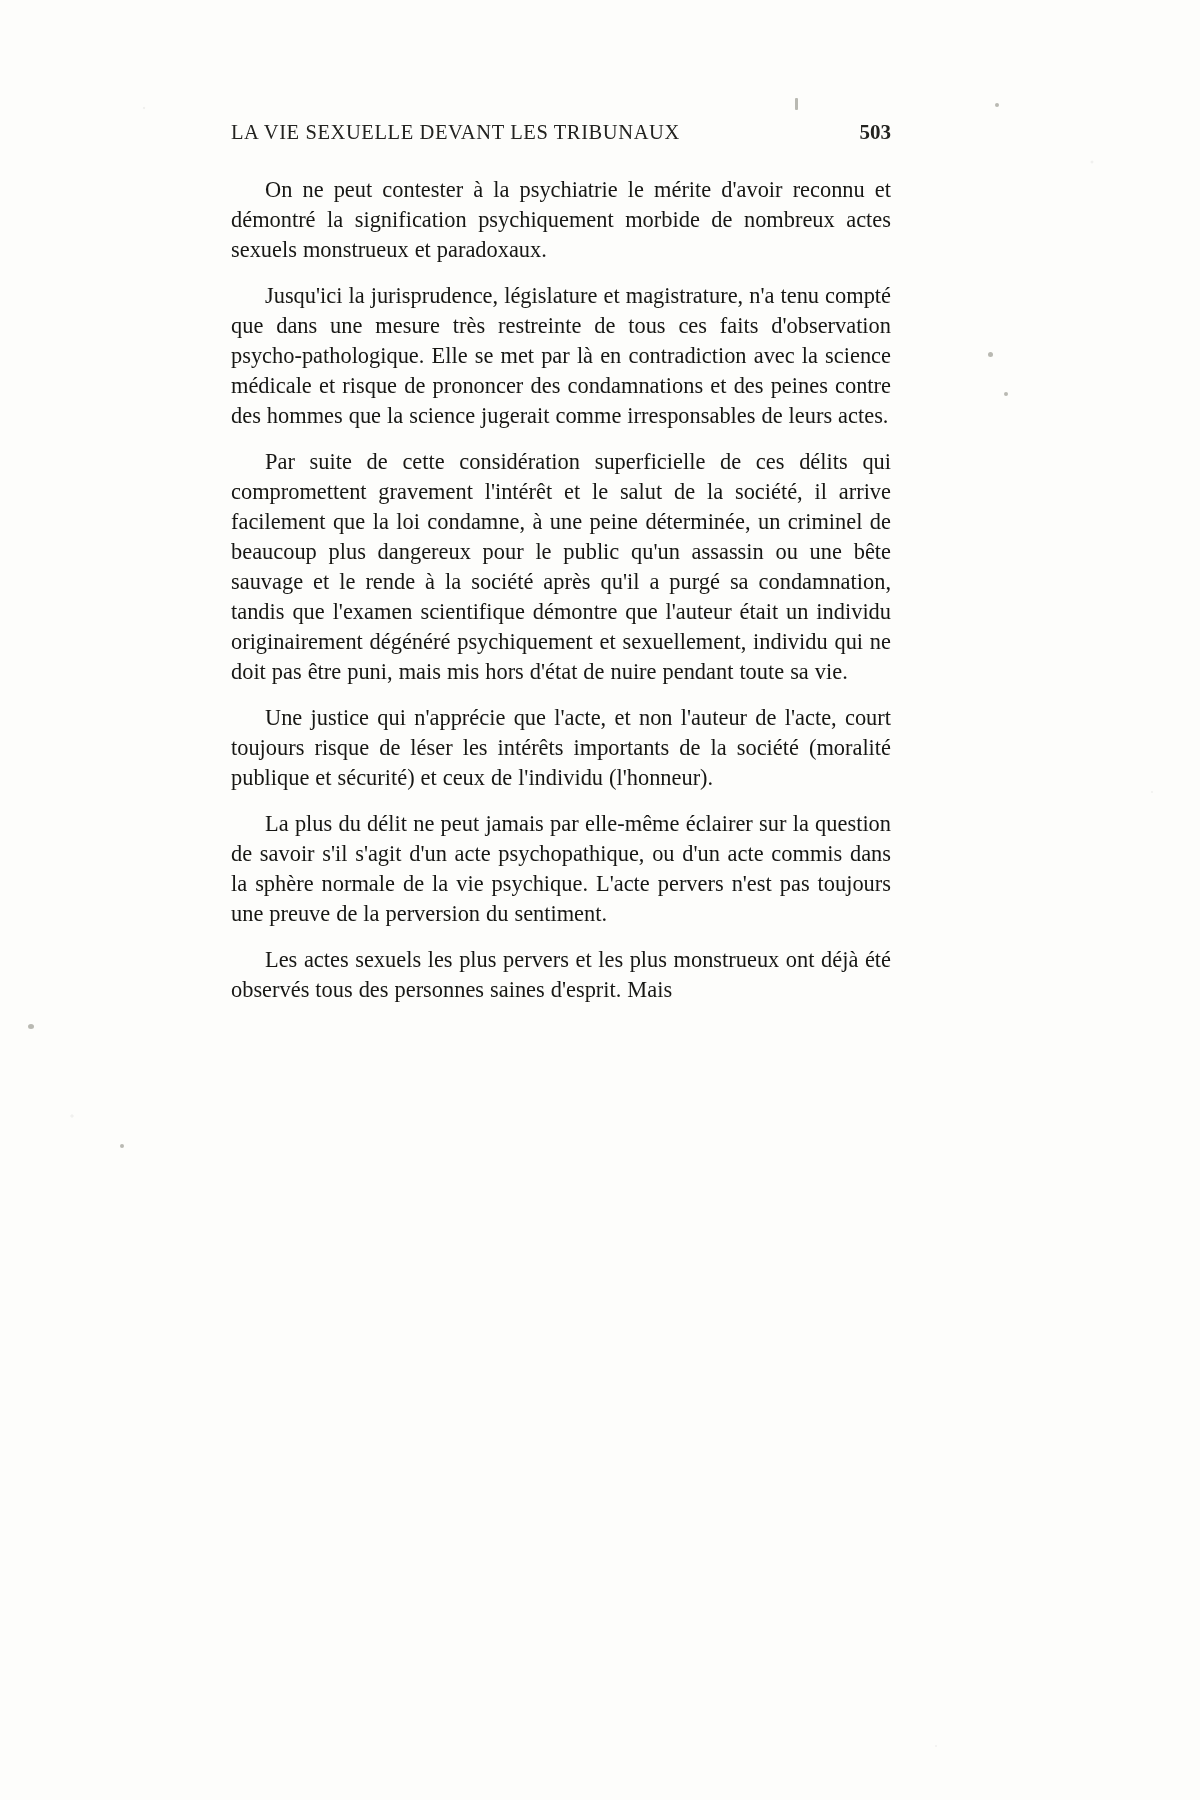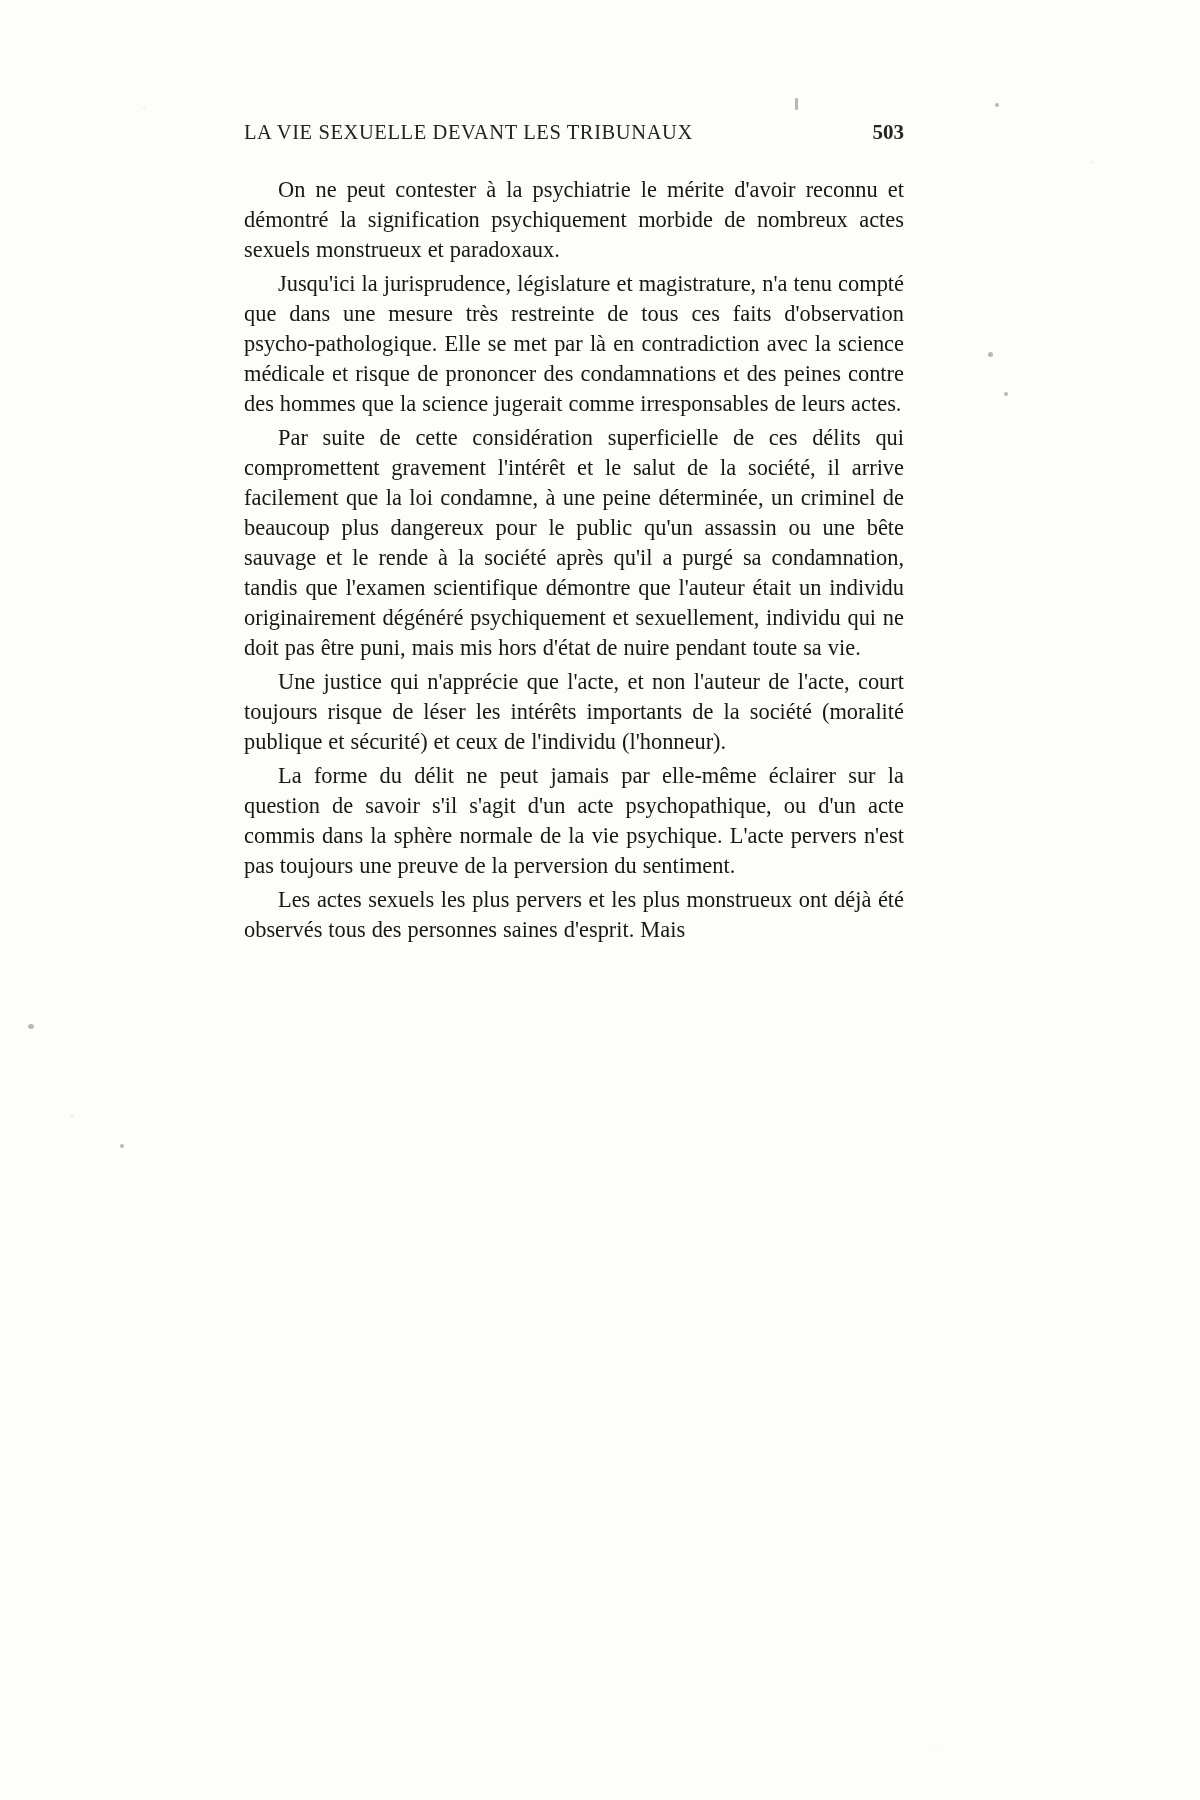--- a/index.html
+++ b/index.html
@@ -27,21 +27,21 @@
     pointer-events: none;
     background:
       radial-gradient(circle at 12% 6%, rgba(0,0,0,0.05) 0 1.2px, transparent 1.6px),
       radial-gradient(circle at 91% 9%, rgba(0,0,0,0.05) 0 1.3px, transparent 1.7px),
       radial-gradient(circle at 6% 62%, rgba(0,0,0,0.05) 0 1.4px, transparent 1.8px),
       radial-gradient(circle at 96% 44%, rgba(0,0,0,0.04) 0 1.1px, transparent 1.5px),
       radial-gradient(circle at 78% 97%, rgba(0,0,0,0.04) 0 1.2px, transparent 1.6px);
   }
   .content {
     position: absolute;
-    left: 244px;
+    left: 231px;
     top: 120px;
     width: 660px;
   }
   .header-line {
     display: flex;
     align-items: baseline;
     justify-content: space-between;
     margin-bottom: 30px;
   }
   .running-head {
@@ -63,21 +63,21 @@
     margin: 0 0 0 0;
     font-size: 22.4px;
     line-height: 30px;
     text-align: justify;
     text-justify: inter-word;
     text-indent: 34px;
     color: #171714;
     word-spacing: 0.4px;
     -webkit-font-smoothing: none;
   }
-  p.para + p.para { margin-top: 4px; }
+  p.para + p.para { margin-top: 16px; }
   
   .fleck {
     position: absolute;
     background: #b9b9b2;
     border-radius: 50%;
     pointer-events: none;
   }
 </style>
 </head>
 <body>
@@ -96,16 +96,16 @@
 
   <div class="header-line">
     <span class="running-head">LA VIE SEXUELLE DEVANT LES TRIBUNAUX</span>
     <span class="folio">503</span>
   </div>
 
   <p class="para">On ne peut contester à la psychiatrie le mérite d'avoir reconnu et démontré la signification psychiquement morbide de nombreux actes sexuels monstrueux et paradoxaux.</p>
   <p class="para">Jusqu'ici la jurisprudence, législature et magistrature, n'a tenu compté que dans une mesure très restreinte de tous ces faits d'observation psycho-pathologique. Elle se met par là en contradiction avec la science médicale et risque de prononcer des condamnations et des peines contre des hommes que la science jugerait comme irresponsables de leurs actes.</p>
   <p class="para">Par suite de cette considération superficielle de ces délits qui compromettent gravement l'intérêt et le salut de la société, il arrive facilement que la loi condamne, à une peine déterminée, un criminel de beaucoup plus dangereux pour le public qu'un assassin ou une bête sauvage et le rende à la société après qu'il a purgé sa condamnation, tandis que l'examen scientifique démontre que l'auteur était un individu originairement dégénéré psychiquement et sexuellement, individu qui ne doit pas être puni, mais mis hors d'état de nuire pendant toute sa vie.</p>
   <p class="para">Une justice qui n'apprécie que l'acte, et non l'auteur de l'acte, court toujours risque de léser les intérêts importants de la société (moralité publique et sécurité) et ceux de l'individu (l'honneur).</p>
-  <p class="para">La forme du délit ne peut jamais par elle-même éclairer sur la question de savoir s'il s'agit d'un acte psychopathique, ou d'un acte commis dans la sphère normale de la vie psychique. L'acte pervers n'est pas toujours une preuve de la perversion du sentiment.</p>
+  <p class="para">La plus du délit ne peut jamais par elle-même éclairer sur la question de savoir s'il s'agit d'un acte psychopathique, ou d'un acte commis dans la sphère normale de la vie psychique. L'acte pervers n'est pas toujours une preuve de la perversion du sentiment.</p>
   <p class="para">Les actes sexuels les plus pervers et les plus monstrueux ont déjà été observés tous des personnes saines d'esprit. Mais</p>
 
 </div>
 
 </body></html>

